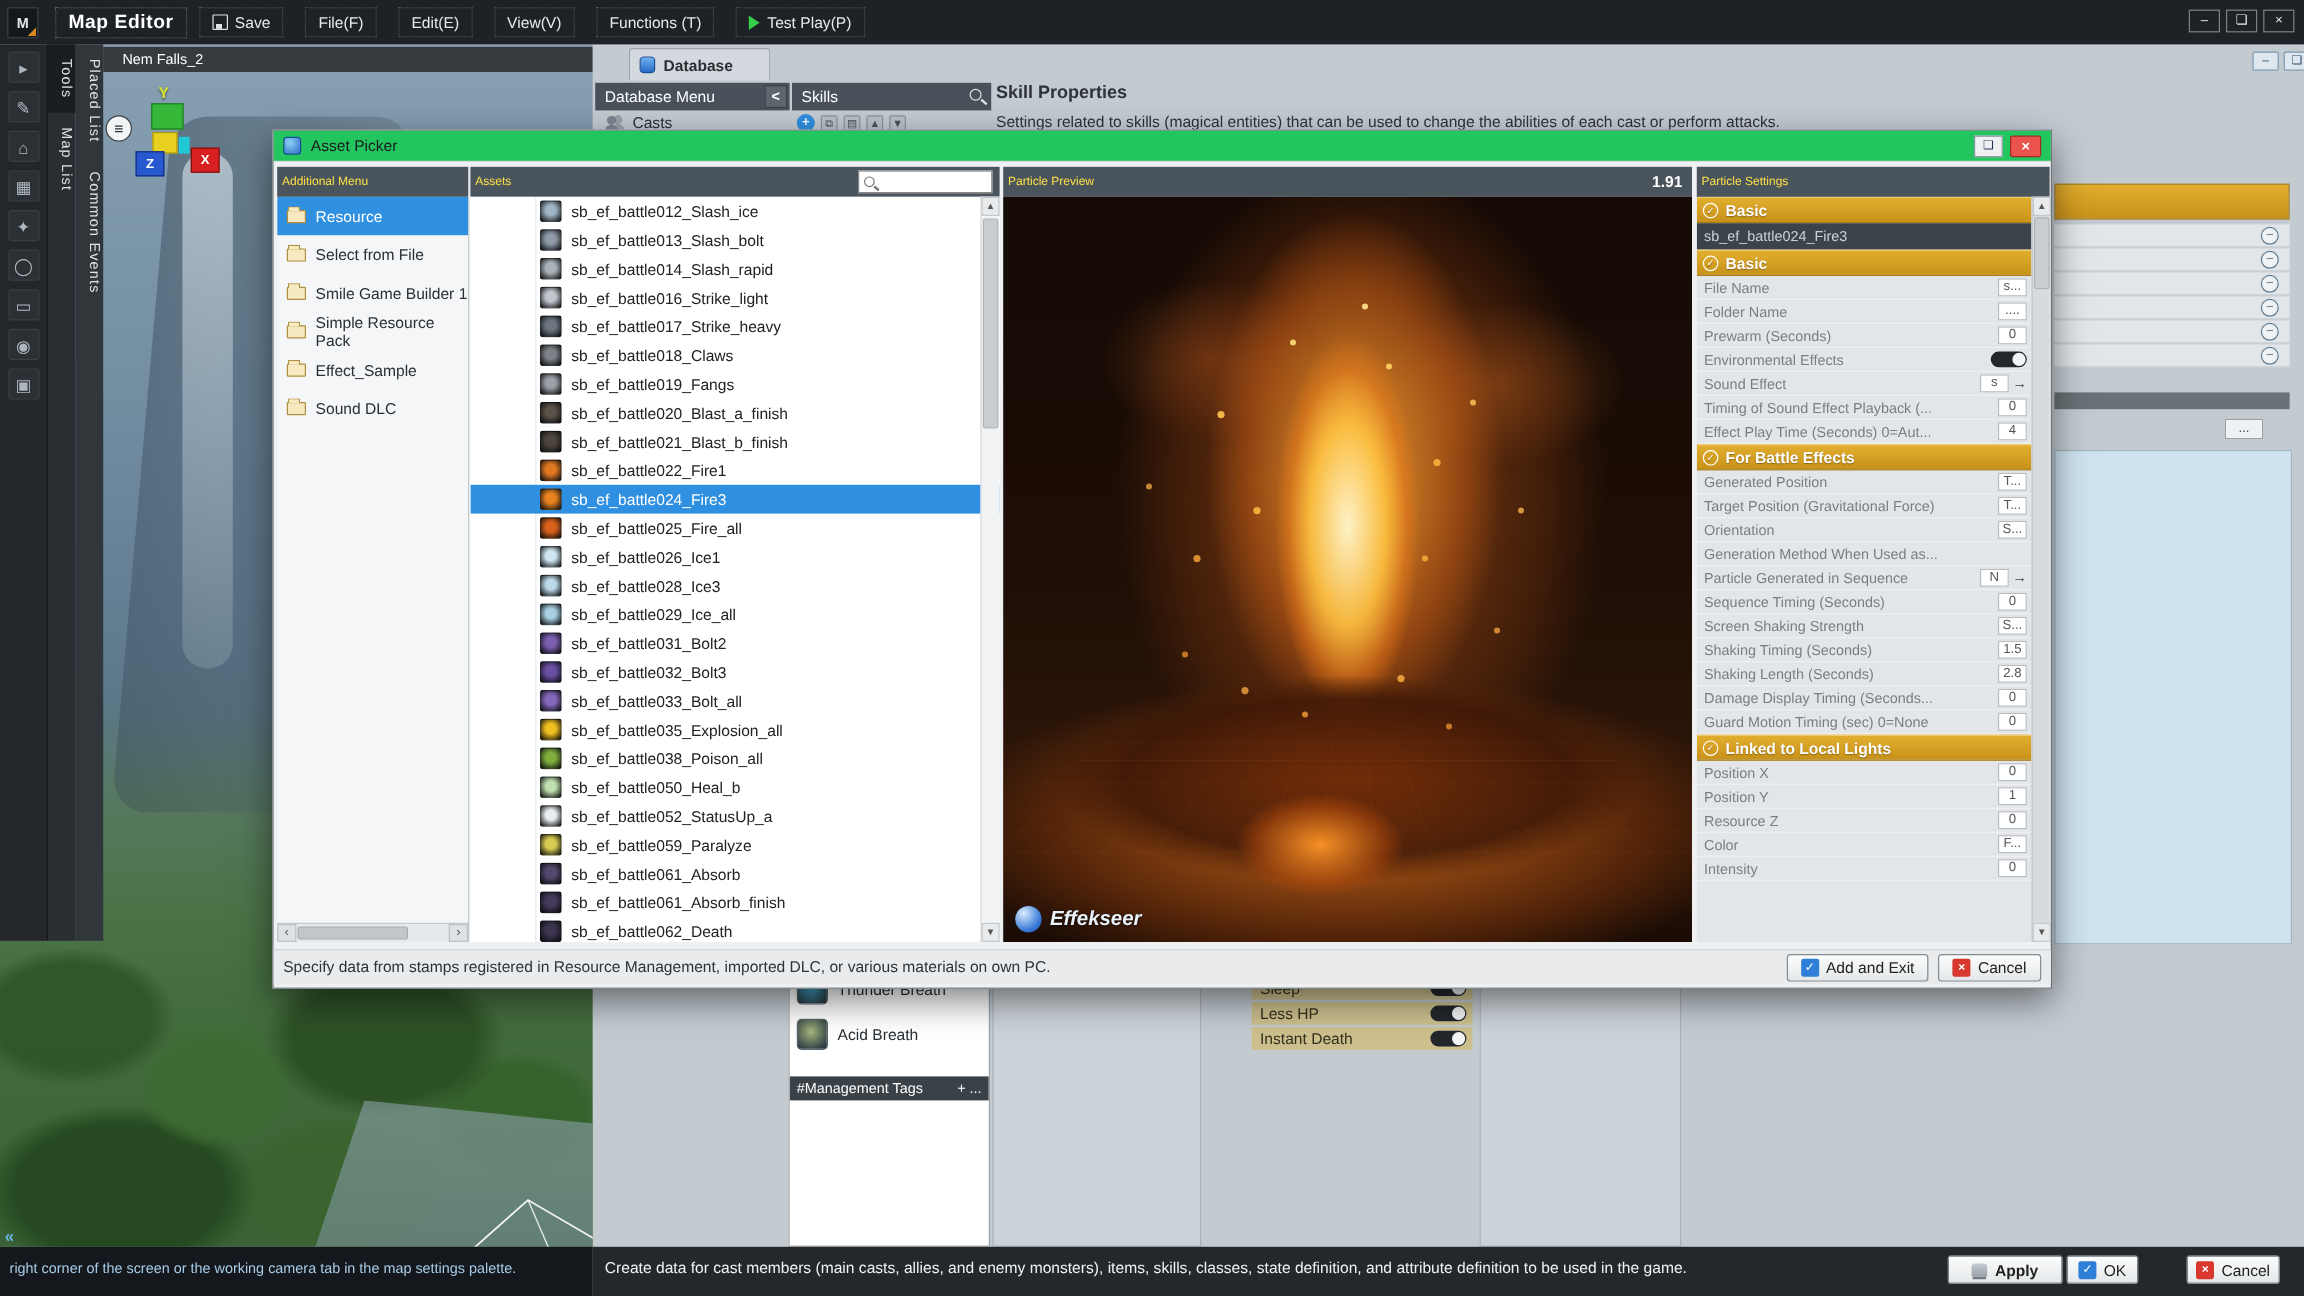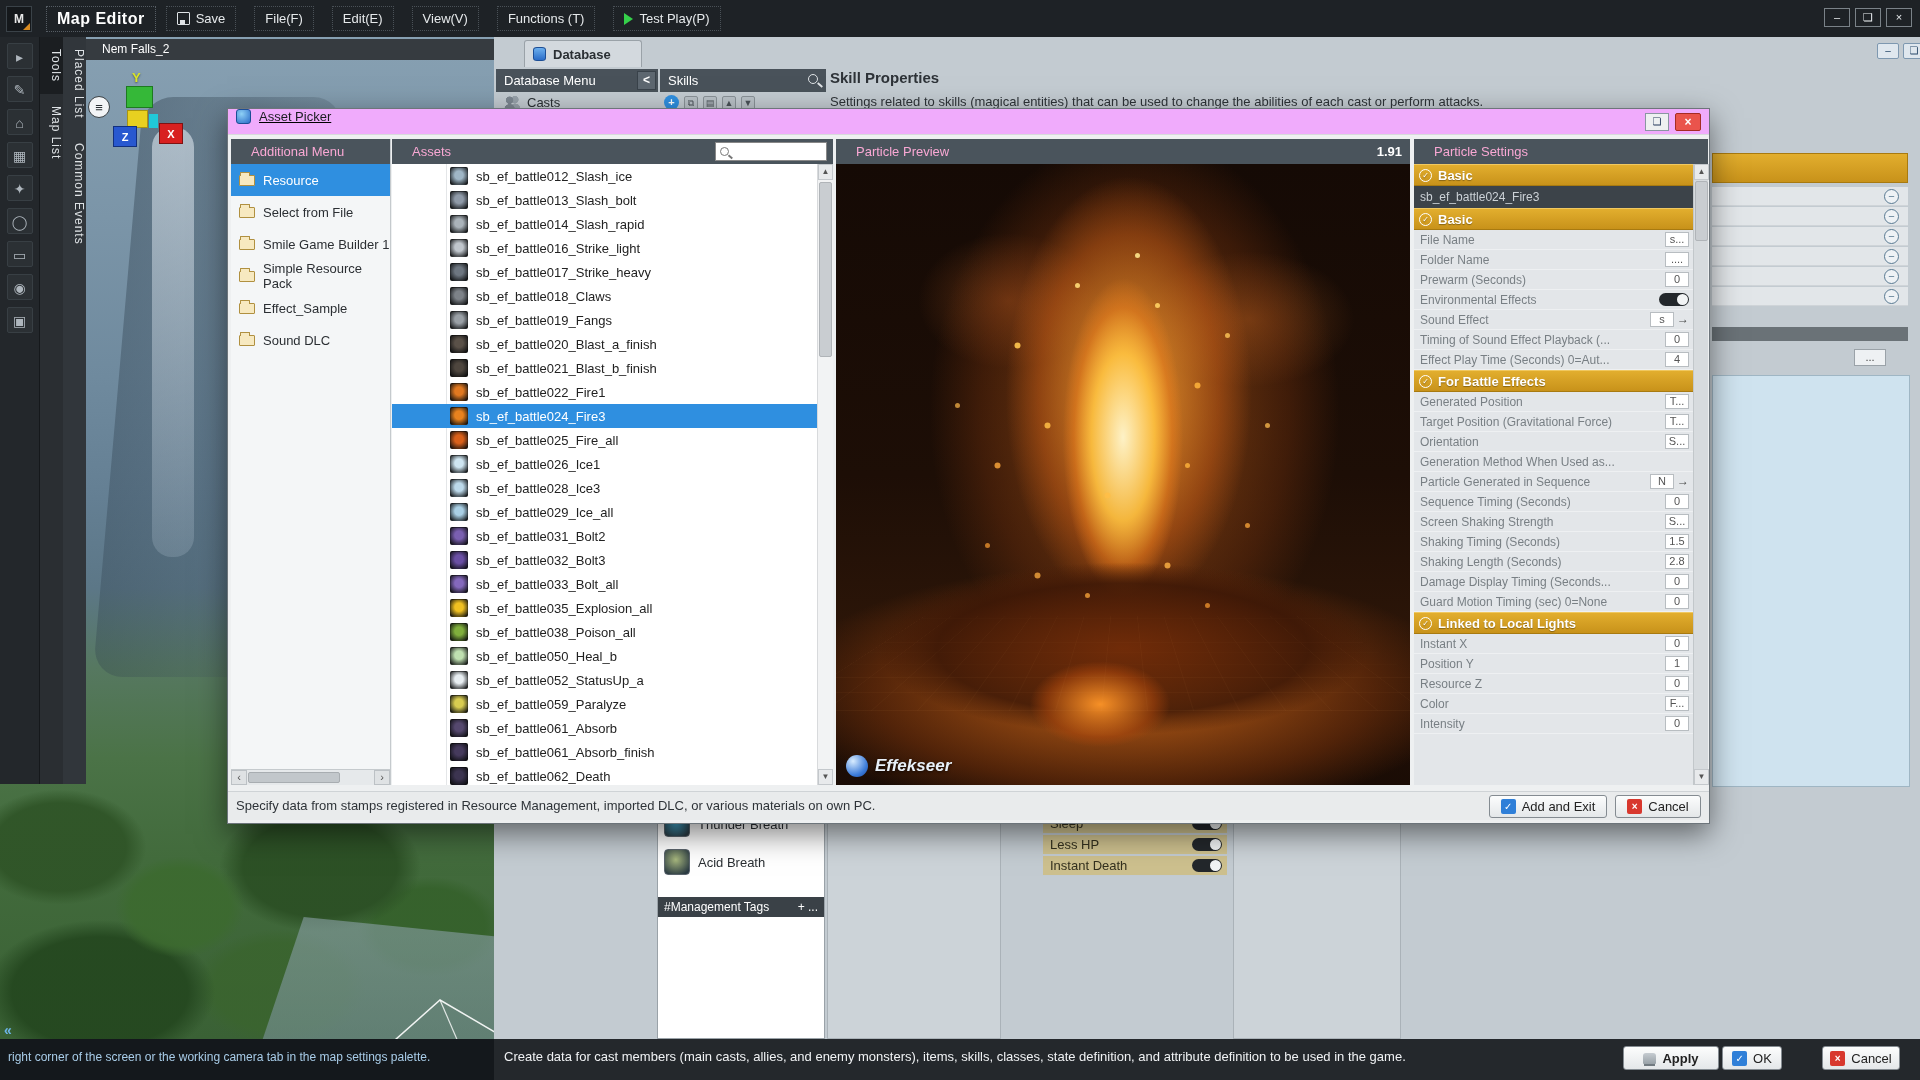--- a/index.html
+++ b/index.html
@@ -103,26 +103,26 @@
   .btn{display:inline-flex;align-items:center;justify-content:center;gap:6px;background:linear-gradient(#fcfdfd,#e4e7e9);border:1px solid #848b91;border-radius:3px;font-size:13px;color:#222;}
   .ic-b{width:15px;height:15px;border-radius:2px;background:#2f7fd8;color:#fff;font-size:10px;line-height:15px;text-align:center;font-weight:bold;flex:0 0 auto;}
   .ic-r{width:15px;height:15px;border-radius:2px;background:#d8382e;color:#fff;font-size:10px;line-height:15px;text-align:center;font-weight:bold;flex:0 0 auto;}
   .ic-stamp{width:13px;height:11px;background:linear-gradient(#c6ccd1,#98a1a7);border-radius:3px 3px 1px 1px;box-shadow:0 3px 0 -1px #717a80;flex:0 0 auto;}
   .sb-apply{position:absolute;left:1129px;top:7px;width:96px;height:24px;font-weight:bold;}
   .sb-ok{position:absolute;left:1228px;top:7px;width:60px;height:24px;}
   .sb-cancel{position:absolute;left:1328px;top:7px;width:78px;height:24px;}
 
   
   .dialog{position:absolute;left:227px;top:108px;width:1483px;height:716px;background:#eef0f1;border:1px solid #6d757b;box-shadow:0 10px 28px rgba(0,0,0,.5);z-index:50;}
-  .dlg-title{position:absolute;left:0;top:0;width:100%;height:26px;background:#f0abfc;border-bottom:1px solid #d8dadc;display:flex;align-items:flex-start;text-decoration:underline;}
+  .dlg-title{position:absolute;left:0;top:0;width:100%;height:26px;background:#22c55e;border-bottom:1px solid #d8dadc;display:flex;align-items:center;}
   .dlg-ico{width:15px;height:15px;margin-left:8px;border-radius:3px;background:radial-gradient(circle at 35% 30%,#8ed0f6,#2a6cc8);border:1px solid #1c4e96;}
   .dlg-title-text{margin-left:8px;font-size:13px;color:#1a1d20;}
   .dlg-restore{position:absolute;right:40px;top:4px;width:24px;height:18px;background:#eef0f1;border:1px solid #8a96a2;color:#23365a;font-size:10px;text-align:center;line-height:16px;}
   .dlg-close{position:absolute;right:8px;top:4px;width:26px;height:18px;background:#ea544c;border:1px solid #a42c24;border-radius:2px;color:#fff;font-size:12px;text-align:center;line-height:16px;font-weight:bold;}
-  .panel-hdr{position:absolute;left:0;top:0;width:100%;height:25px;background:#4a545c;color:#f9a8d4;font-size:13px;line-height:25px;padding-left:20px;}
+  .panel-hdr{position:absolute;left:0;top:0;width:100%;height:25px;background:#4a545c;color:#fde047;font-size:10px;line-height:25px;padding-left:4px;}
   
   .am{position:absolute;left:3px;top:30px;width:160px;height:646px;background:#f4f6f7;border-right:1px solid #c5cacd;}
   .am-list{position:absolute;left:0;top:25px;width:100%;bottom:16px;overflow:hidden;}
   .am-item{height:32px;display:flex;align-items:center;gap:8px;padding-left:8px;font-size:13px;color:#2b2f33;}
   .am-item.sel{background:#2f8fe0;color:#fff;}
   .folder-icon{width:16px;height:11px;background:#f7e9c0;border:1px solid #b09040;border-radius:1px;position:relative;flex:0 0 auto;}
   .folder-icon::before{content:"";position:absolute;left:0;top:-4px;width:8px;height:3px;background:#f7e9c0;border:1px solid #b09040;border-bottom:none;border-radius:1px 1px 0 0;}
   .hscroll{position:absolute;left:0;bottom:0;width:100%;height:16px;background:#e6e9eb;border-top:1px solid #c5cacd;}
   .hs-arrow{position:absolute;top:0;width:16px;height:15px;background:#dfe2e4;border:1px solid #bcc1c5;color:#555;font-size:11px;text-align:center;line-height:13px;}
   .hs-thumb{position:absolute;left:17px;top:2px;width:92px;height:11px;background:#c2c7cb;border:1px solid #a8adb1;border-radius:2px;}
@@ -647,21 +647,21 @@
           </div>
           <div class="ps-row">
             <span class="ps-label">Guard Motion Timing (sec) 0=None</span>
             <span class="ps-value">0</span>
           </div>
           <div class="ps-header">
             <span class="ps-chk">✓</span>
             <span>Linked to Local Lights</span>
           </div>
           <div class="ps-row">
-            <span class="ps-label">Instant X</span>
+            <span class="ps-label">Position X</span>
             <span class="ps-value">0</span>
           </div>
           <div class="ps-row">
             <span class="ps-label">Position Y</span>
             <span class="ps-value">1</span>
           </div>
           <div class="ps-row">
             <span class="ps-label">Resource Z</span>
             <span class="ps-value">0</span>
           </div>

